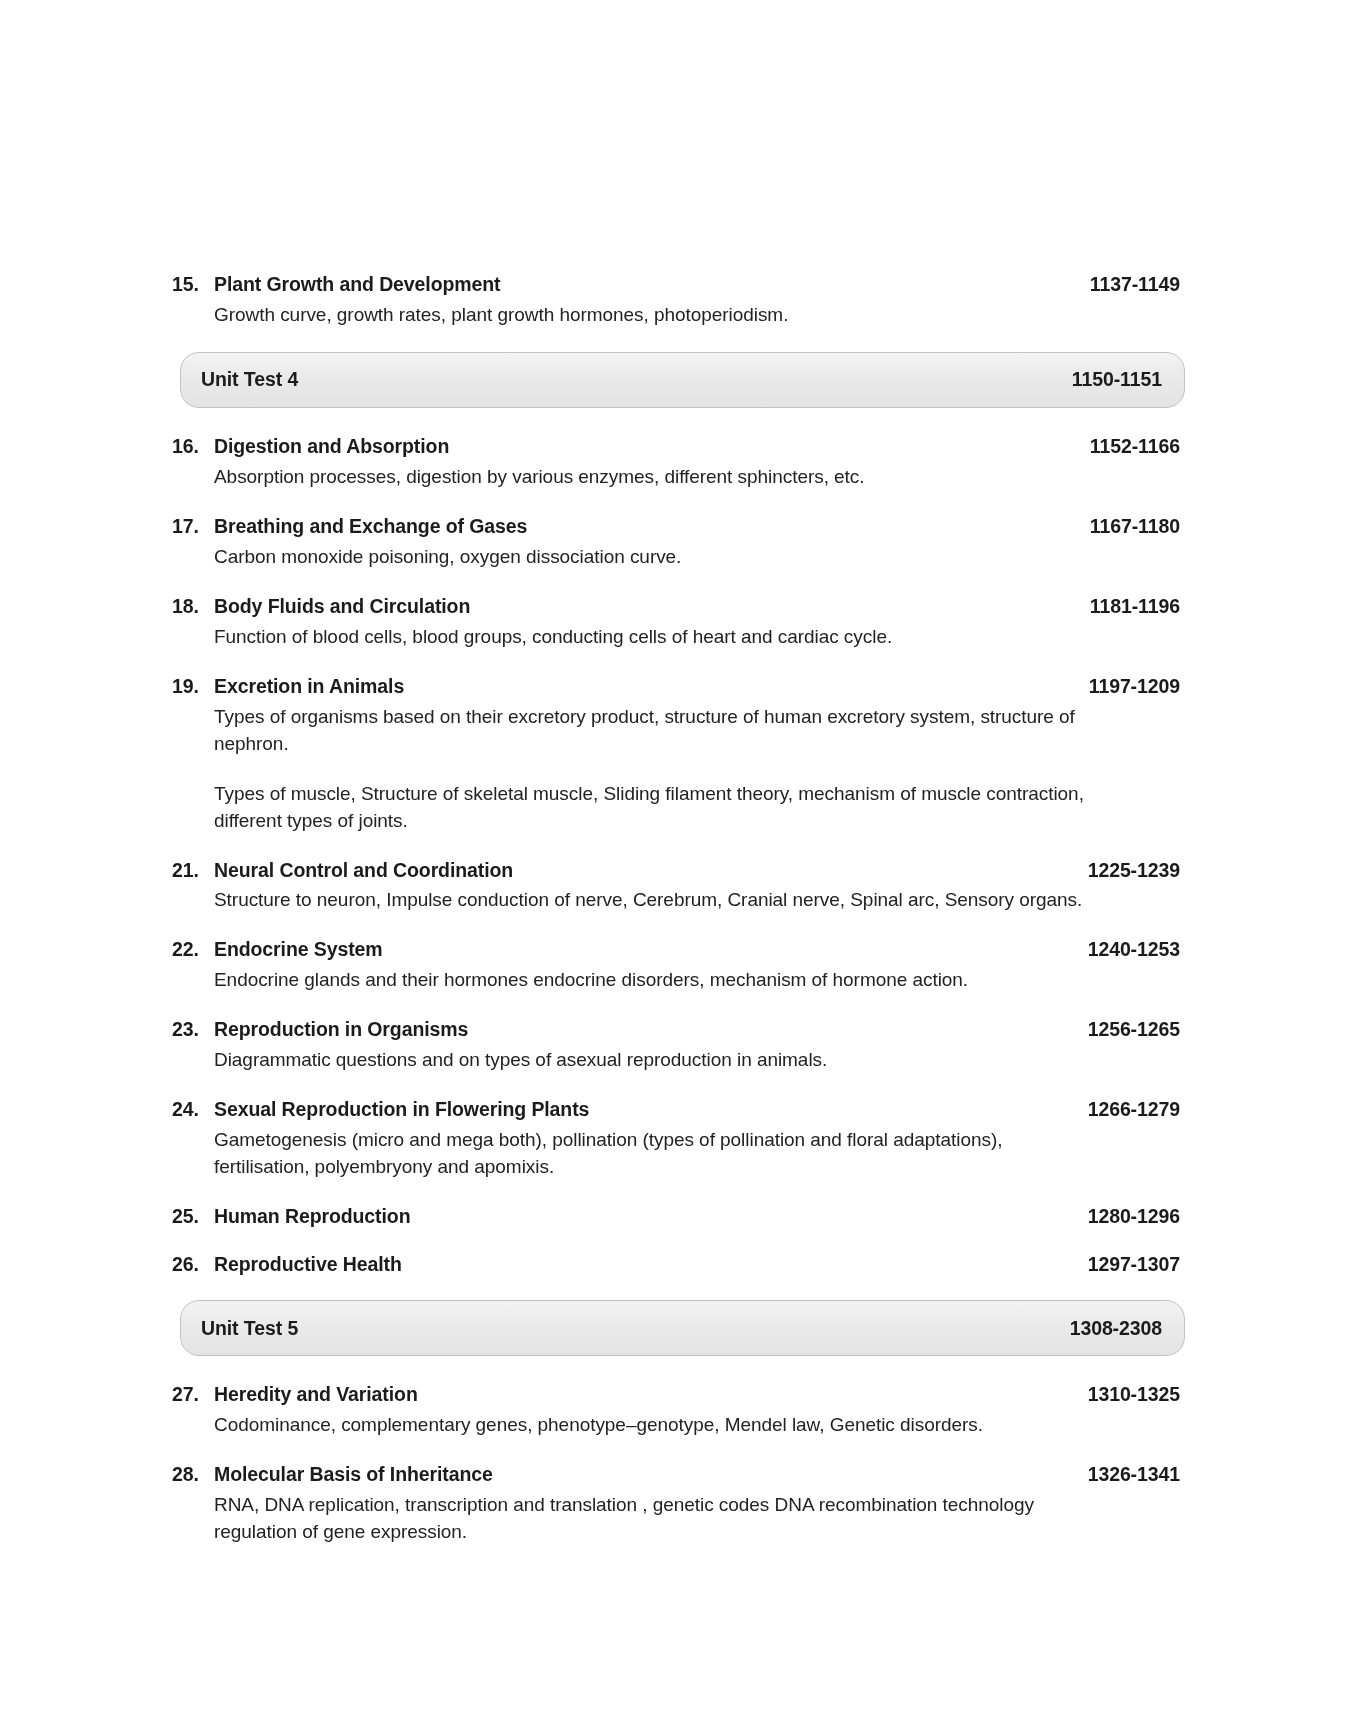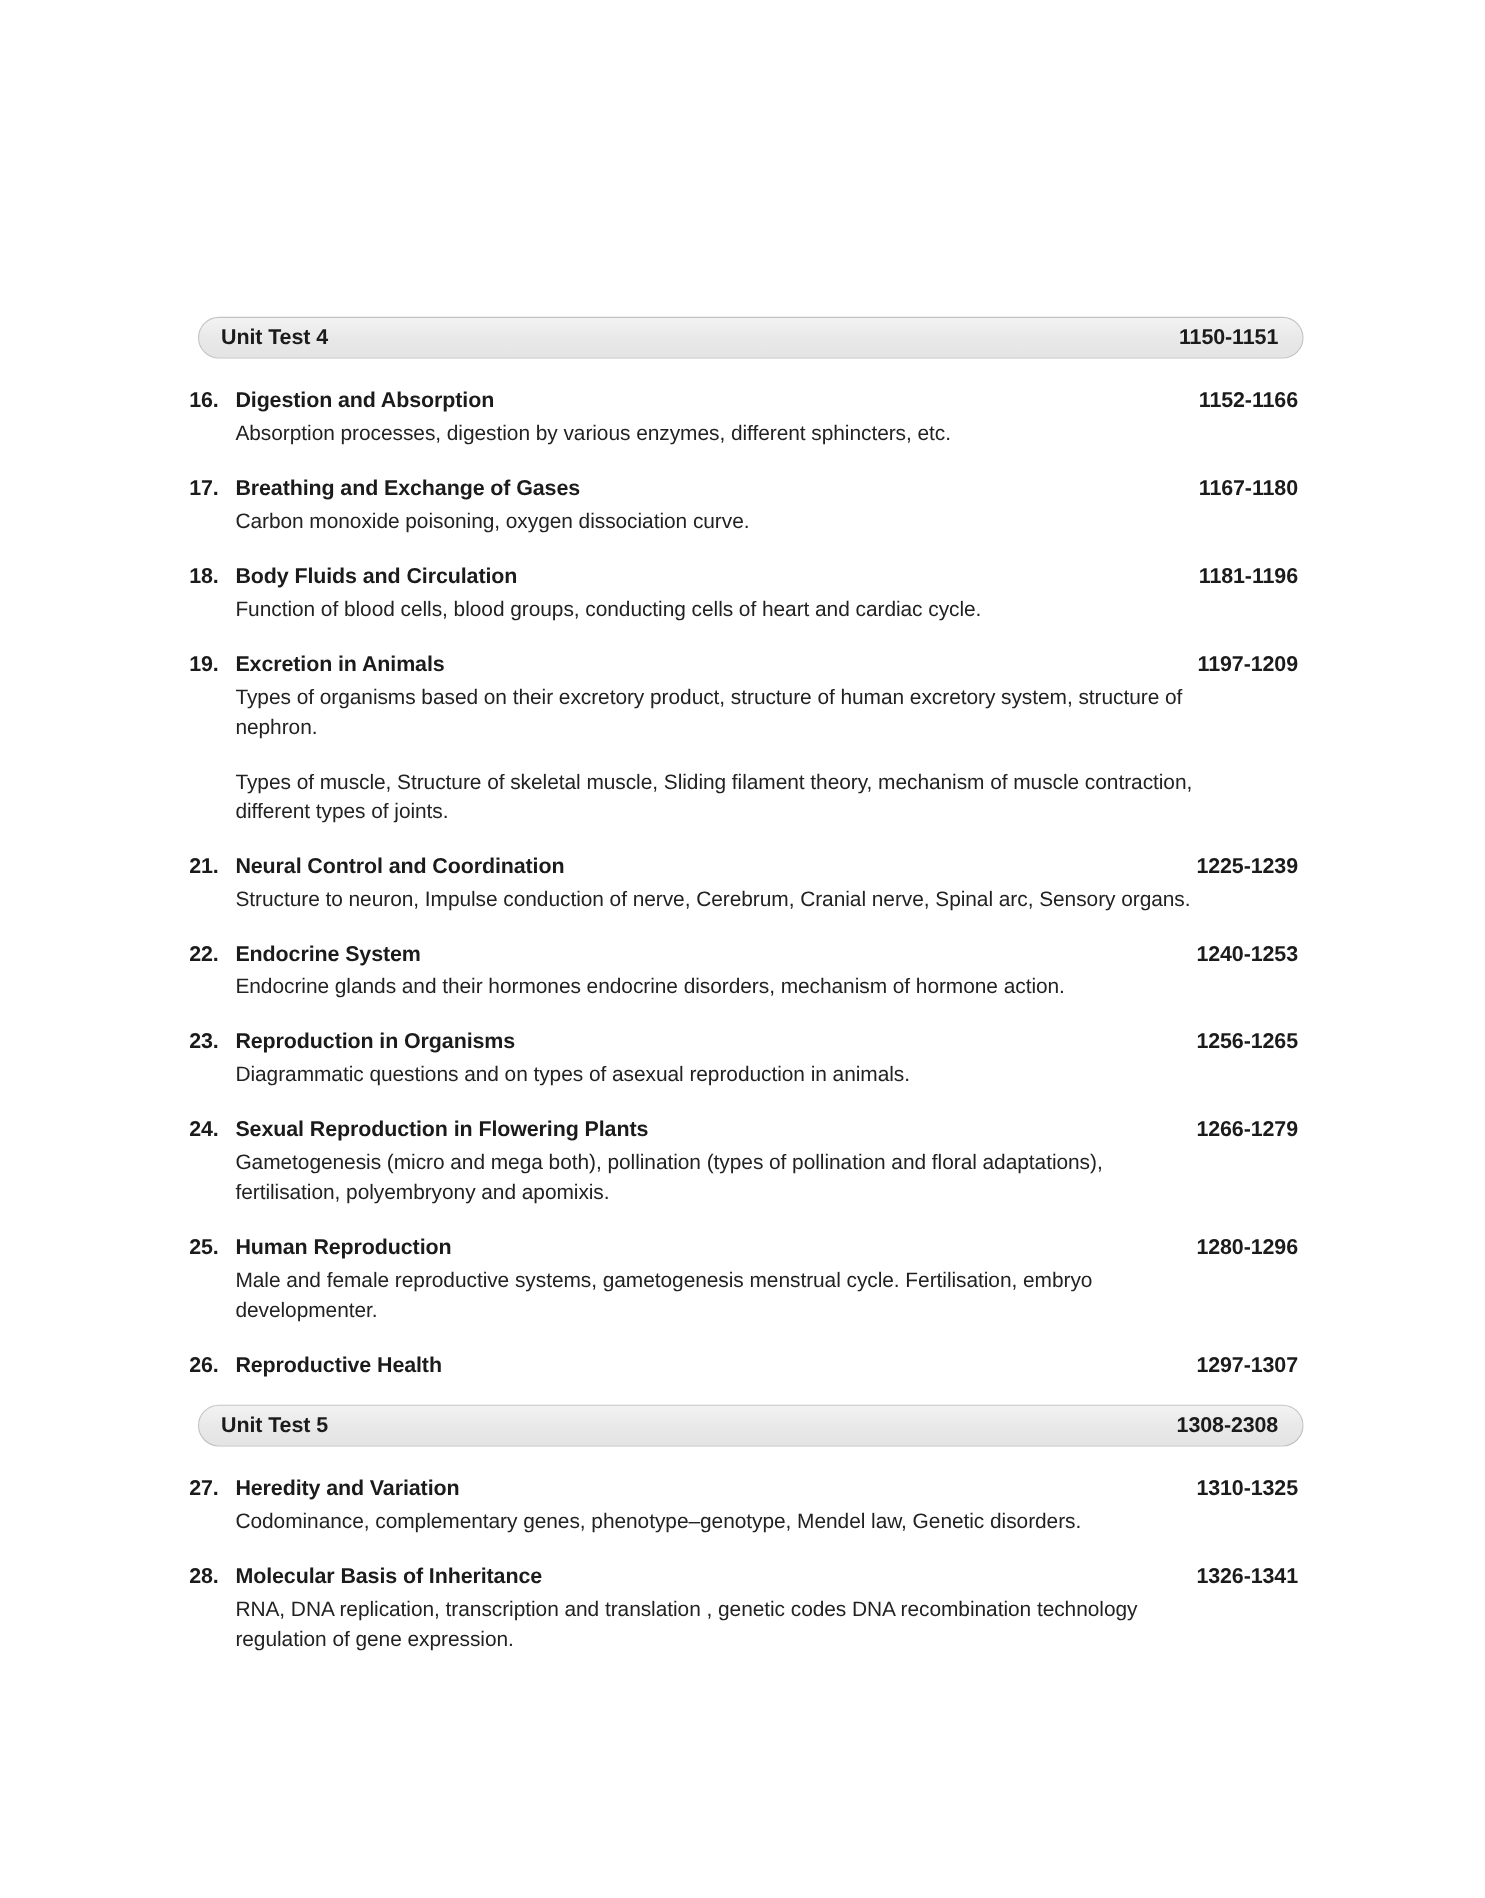--- a/index.html
+++ b/index.html
@@ -74,21 +74,21 @@
     letter-spacing: -0.05px;
   }
 
   
   .unit-test {
     display: flex;
     align-items: center;
     justify-content: space-between;
     box-sizing: border-box;
     width: 1005px;
-    height: 38px;
+    height: 56px;
     margin: 16px 0 26px 8px;
     padding: 0 22px 0 20px;
     border: 1px solid #c2c2c2;
     border-radius: 19px;
     background: linear-gradient(180deg, #f3f3f3 0%, #e9e9e9 48%, #e4e4e4 100%);
   }
   .unit-test-label {
     font-weight: bold;
     font-size: 19.5px;
     letter-spacing: -0.1px;
@@ -99,20 +99,30 @@
     font-size: 19.5px;
     letter-spacing: -0.1px;
     color: #1b1b1b;
   }
 </style>
 </head>
 <body>
 
 <div class="page">
   <div class="toc-list" id="toc-list">
+      <div class="entry">
+        <div class="entry-head">
+          <div class="entry-head-left">
+            <span class="entry-num">15.</span>
+            <span class="entry-title">Plant Growth and Development</span>
+          </div>
+          <span class="entry-pages">1137-1149</span>
+        </div>
+        <div class="entry-desc">Growth curve, growth rates, plant growth hormones, photoperiodism.</div>
+      </div>
       <div class="unit-test">
         <span class="unit-test-label">Unit Test 4</span>
         <span class="unit-test-pages">1150-1151</span>
       </div>
       <div class="entry">
         <div class="entry-head">
           <div class="entry-head-left">
             <span class="entry-num">16.</span>
             <span class="entry-title">Digestion and Absorption</span>
           </div>
@@ -194,21 +204,20 @@
         <div class="entry-desc">Gametogenesis (micro and mega both), pollination (types of pollination and floral adaptations), fertilisation, polyembryony and apomixis.</div>
       </div>
       <div class="entry">
         <div class="entry-head">
           <div class="entry-head-left">
             <span class="entry-num">25.</span>
             <span class="entry-title">Human Reproduction</span>
           </div>
           <span class="entry-pages">1280-1296</span>
         </div>
-        <div class="entry-desc">Male and female reproductive systems, gametogenesis menstrual cycle. Fertilisation, embryo developmenter.</div>
       </div>
       <div class="entry">
         <div class="entry-head">
           <div class="entry-head-left">
             <span class="entry-num">26.</span>
             <span class="entry-title">Reproductive Health</span>
           </div>
           <span class="entry-pages">1297-1307</span>
         </div>
       </div>

